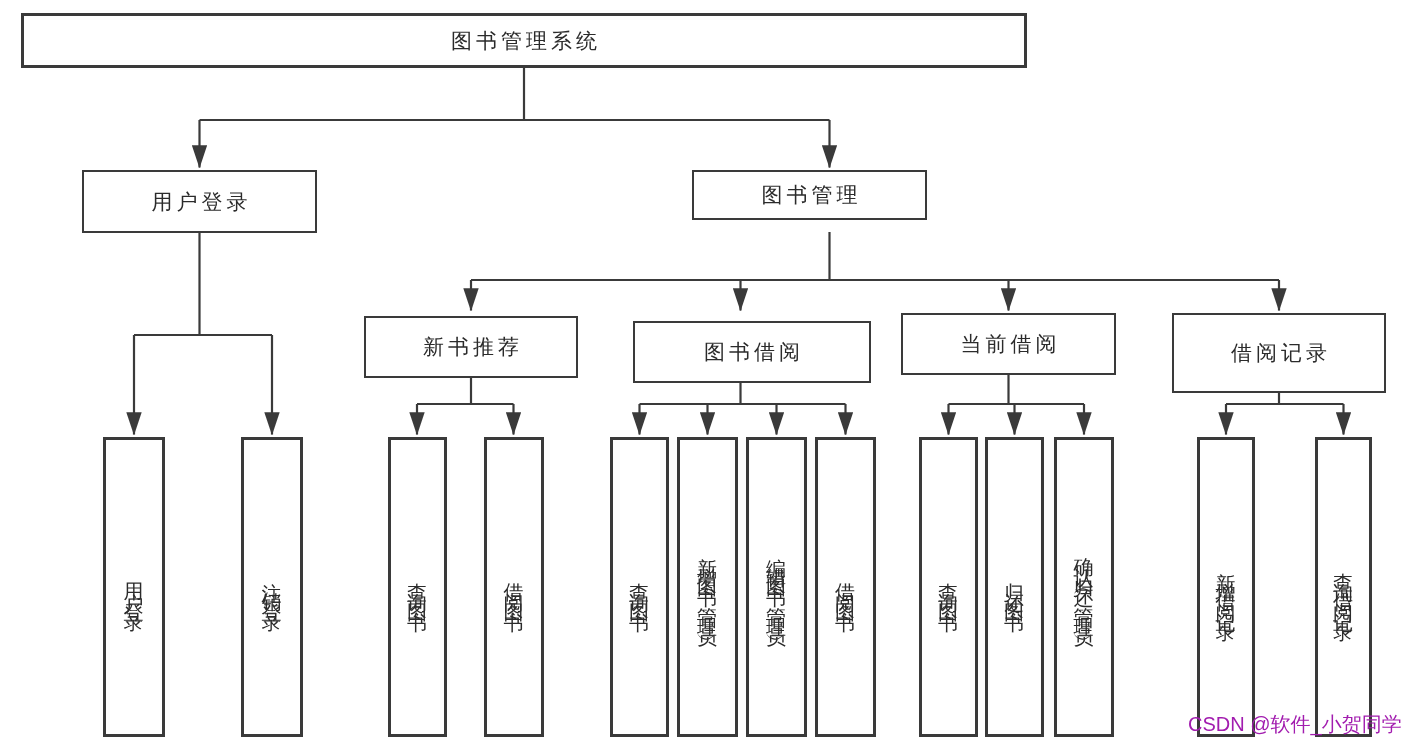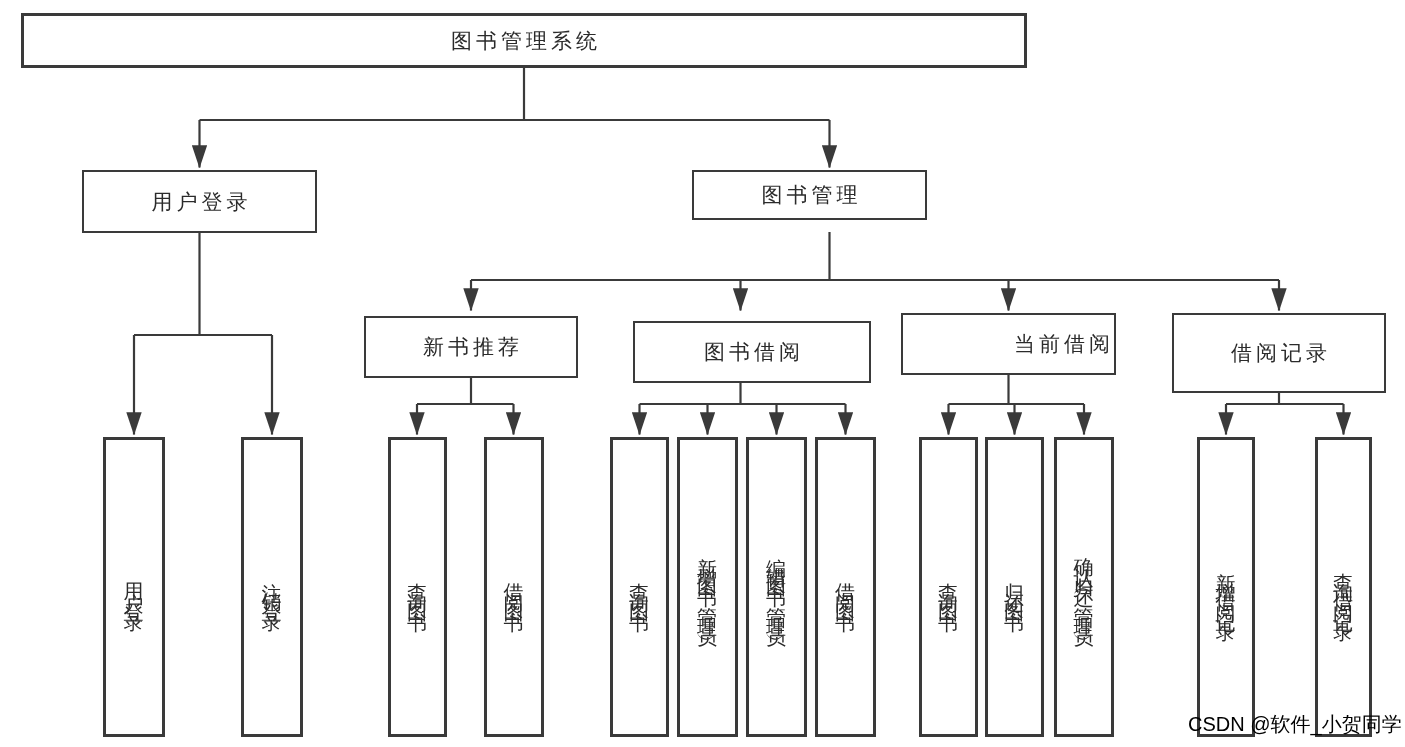--- a/index.html
+++ b/index.html
@@ -15,21 +15,21 @@
   }
   .node span{display:block;}
   .h-label{font-size:21px;letter-spacing:4px;text-indent:4px;white-space:nowrap;}
   .leaf{border-width:3px;}
   .v-label{
     writing-mode:vertical-rl;text-orientation:mixed;
     font-size:20px;letter-spacing:10px;line-height:1;white-space:nowrap;
   }
   .watermark{
     position:absolute;left:1188px;top:711px;z-index:6;
-    font-size:20px;color:#000000;white-space:nowrap;
+    font-size:20px;color:#a21caf;white-space:nowrap;
   }
 </style>
 </head>
 <body>
 
 <div class="canvas">
 
   <svg class="connectors" width="1405" height="747" viewBox="0 0 1405 747">
     <defs>
       <marker id="arrow" viewBox="0 0 3 2" markerWidth="10.5" markerHeight="7" refX="2.9" refY="1" orient="auto">
@@ -83,21 +83,21 @@
   <div class="node" style="left:692px;top:170px;width:235px;height:50px;">
     <span class="h-label">图书管理</span>
   </div>
 
   <div class="node" style="left:364px;top:316px;width:214px;height:62px;">
     <span class="h-label">新书推荐</span>
   </div>
   <div class="node" style="left:633px;top:313px;width:238px;height:62px;margin-top:8px;">
     <span class="h-label">图书借阅</span>
   </div>
-  <div class="node" style="left:901px;top:313px;width:215px;height:62px;justify-content:flex-end;">
+  <div class="node" style="left:901px;top:313px;width:215px;height:62px;">
     <span class="h-label">当前借阅</span>
   </div>
   <div class="node" style="left:1172px;top:313px;width:214px;height:80px;">
     <span class="h-label">借阅记录</span>
   </div>
 
   <div class="node leaf" style="left:103px;top:437px;width:62px;height:300px;">
     <span class="v-label">用户登录</span>
   </div>
   <div class="node leaf" style="left:241px;top:437px;width:62px;height:300px;">

